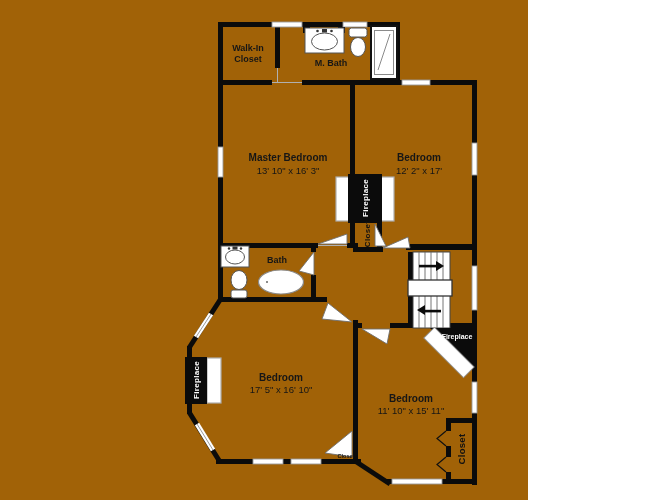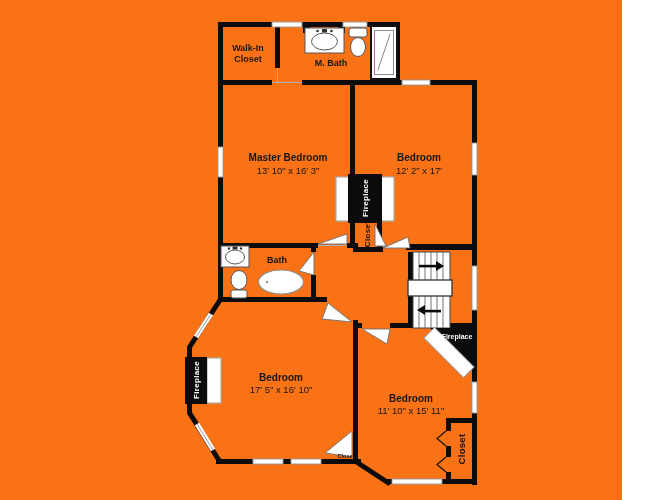--- a/index.html
+++ b/index.html
@@ -1,16 +1,16 @@
 <!DOCTYPE html>
 <html><head>
 <meta charset="utf-8">
 <style>
   html,body{margin:0;padding:0;background:#ffffff;}
-  .page{position:relative;width:622px;height:500px;background:#f97316;overflow:hidden;
+  .page{position:relative;width:528px;height:500px;background:#a16207;overflow:hidden;
         font-family:"Liberation Sans", sans-serif;}
   svg{position:absolute;left:0;top:0;}
   text{fill:#161616;}
   .room-name{font-weight:bold;font-size:10px;}
   .room-dims{font-weight:normal;font-size:9.5px;}
   .small-name{font-weight:bold;font-size:9px;}
   .vlabel-white{fill:#ffffff;font-weight:bold;font-size:8px;letter-spacing:.3px;}
   .vlabel-black{fill:#111111;font-weight:bold;font-size:8px;letter-spacing:.3px;}
   .vlabel-black-lg{fill:#111111;font-weight:bold;font-size:9.5px;letter-spacing:.3px;}
   .tiny-label{fill:#111111;font-weight:bold;font-size:5.5px;}

